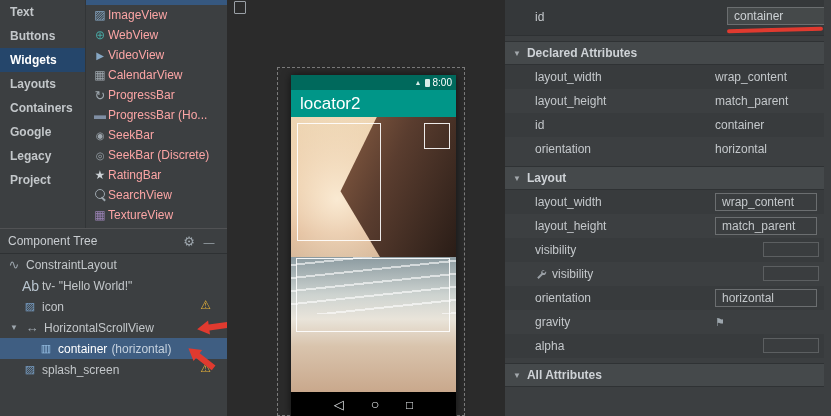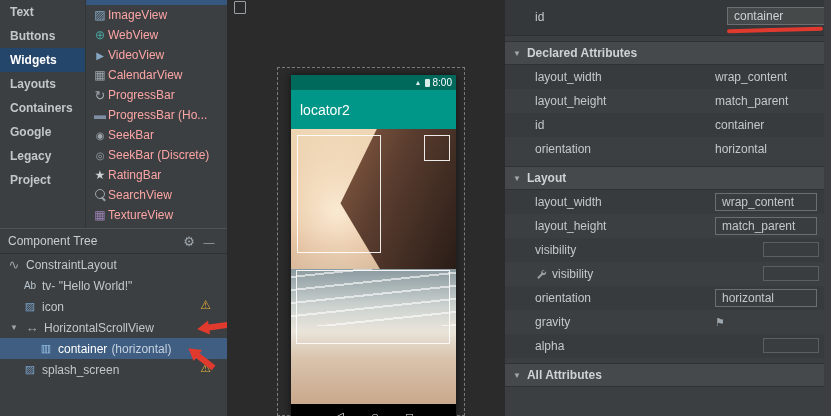--- a/index.html
+++ b/index.html
@@ -45,39 +45,39 @@
   .th-icon { width:20px; text-align:center; color:#9da6ad; font-size:13px; cursor:default; }
   .gear::before { content:"⚙"; }
   .mini::before { content:"—"; font-size:11px; }
   .trow { height:21px; display:flex; align-items:center; gap:4px; white-space:nowrap; color:#c3c7ca; position:relative; }
   .trow.selected { background:#3f5e82; color:#ffffff; }
   .ticon { width:16px; display:inline-flex; justify-content:center; font-size:11px; color:#9da6ad; flex:0 0 16px; }
   .ic-constraint::before { content:"∿"; font-size:13px; }
   .ic-img::before { content:"▨"; color:#7aa3cc; }
   .ic-hscroll::before { content:"↔"; font-size:13px; }
   .ic-grid::before { content:"▥"; color:#9bc4e8; }
-  .tv-badge { font-size:10px; color:#b8c4ce; width:16px; text-align:center; flex:0 0 16px; }
+  .tv-badge { font-size:14px; color:#b8c4ce; width:16px; text-align:center; flex:0 0 16px; }
   .texp { width:12px; font-size:8px; color:#9da6ad; flex:0 0 12px; text-align:center; }
   .texp::before { content:"▼"; }
   .warn { position:absolute; right:16px; top:2px; font-size:12px; color:#e8b339; }
   .warn::before { content:"⚠"; }
   .suffix { color:#c5d1de; }
   .annot-arrow { position:absolute; z-index:30; pointer-events:none; }
 
   
   #canvas { position:absolute; left:227px; top:0; width:284px; height:416px; background:#2b2b2b; overflow:hidden; }
   .canvas-tab-icon { position:absolute; left:7px; top:1px; width:12px; height:13px; border:1px solid #9aa0a6; border-radius:1px; }
   .sel-dashed { position:absolute; left:50px; top:67px; width:188px; height:349px; border:1px dashed #8a8a8a; opacity:.85; }
   .phone { position:absolute; left:64px; top:75px; width:165px; height:341px; background:#000; box-shadow:0 0 8px rgba(0,0,0,.6); }
   .statusbar { height:15px; background:#00695c; display:flex; align-items:center; justify-content:flex-end; gap:3px; padding-right:4px; color:#d9ece8; }
   .sb-signal { font-size:7px; }
   .sb-signal::before { content:"▲"; }
   .sb-batt { width:5px; height:8px; background:#d9ece8; border-radius:1px; }
   .sb-time { font-size:10px; color:#ffffff; }
-  .actionbar { height:39px; background:#009688; display:flex; align-items:center; padding-left:9px; color:#ffffff; font-size:14px; }
+  .actionbar { height:27px; background:#009688; display:flex; align-items:center; padding-left:9px; color:#ffffff; font-size:17px; }
   .photo { position:relative; height:275px; overflow:hidden;
     background: linear-gradient(180deg,#ecd2ae 0%,#e0b488 26%,#d3a077 42%,#c9a685 52%,#bfae9a 60%); }
   .photo::before { content:""; position:absolute; inset:0;
     background: radial-gradient(circle at 28% 30%, rgba(255,244,224,.85), rgba(255,244,224,0) 46%); }
   .cliff { position:absolute; inset:0;
     clip-path: polygon(52% 0%, 100% 0%, 100% 54%, 56% 53%, 30% 27%);
     background: linear-gradient(115deg,#9b6a4a 8%,#5a3d2f 42%,#2a1d17 78%); }
   .sea { position:absolute; left:0; right:0; bottom:0; height:49%;
     background: linear-gradient(180deg,#8b9aa0 0%,#cdd3d0 28%,#e9e4da 46%,#d9c4ad 66%,#c9a88c 100%); }
   .sea::before { content:""; position:absolute; left:0; right:0; top:0; height:42%;

